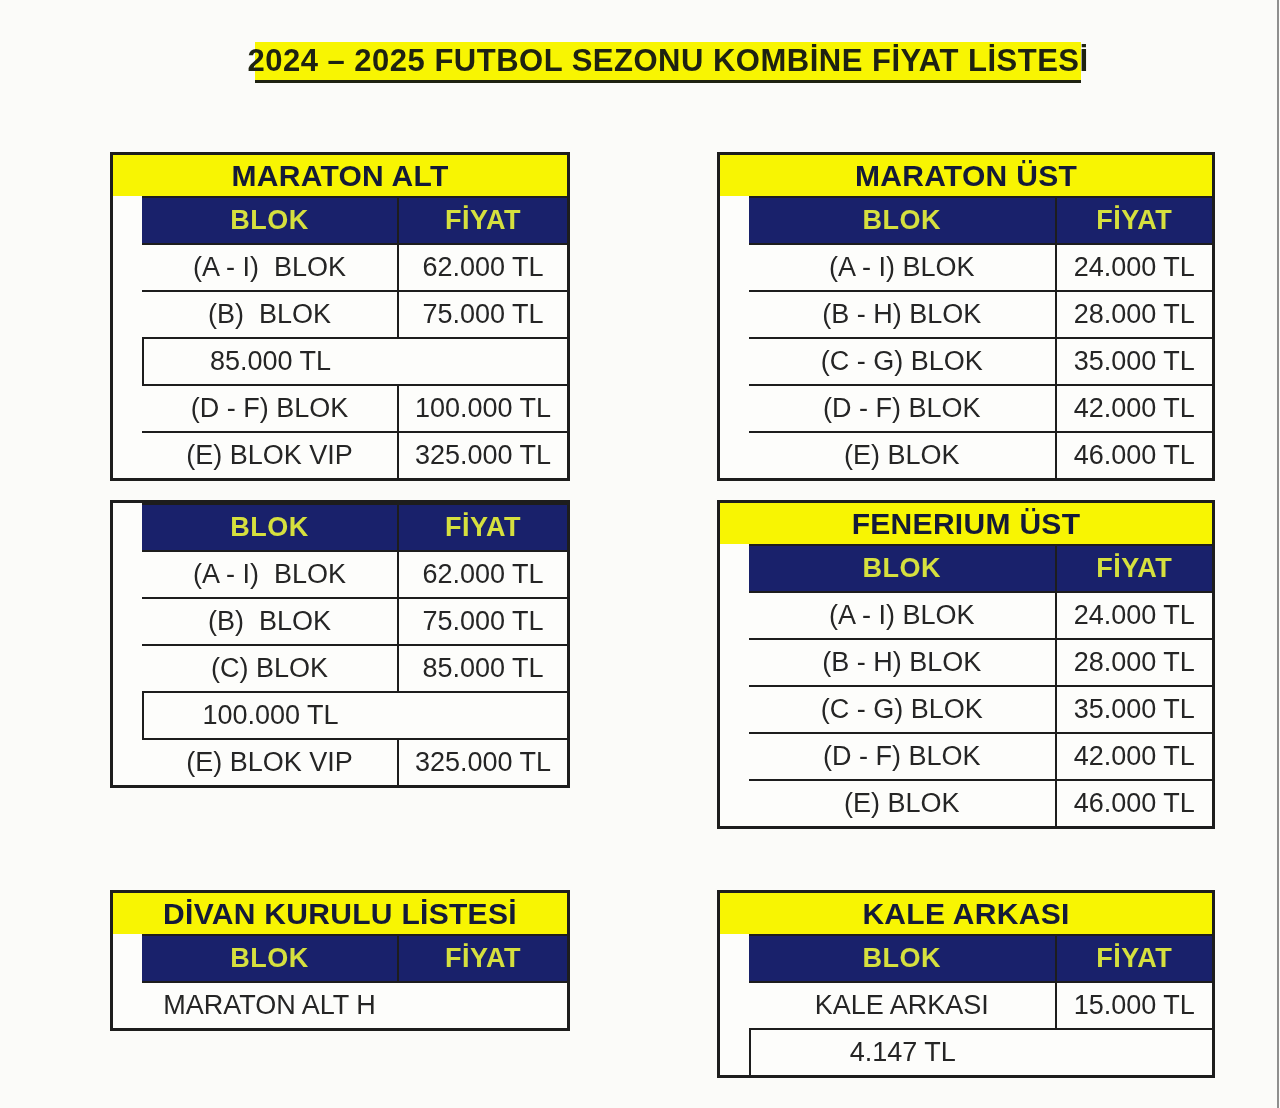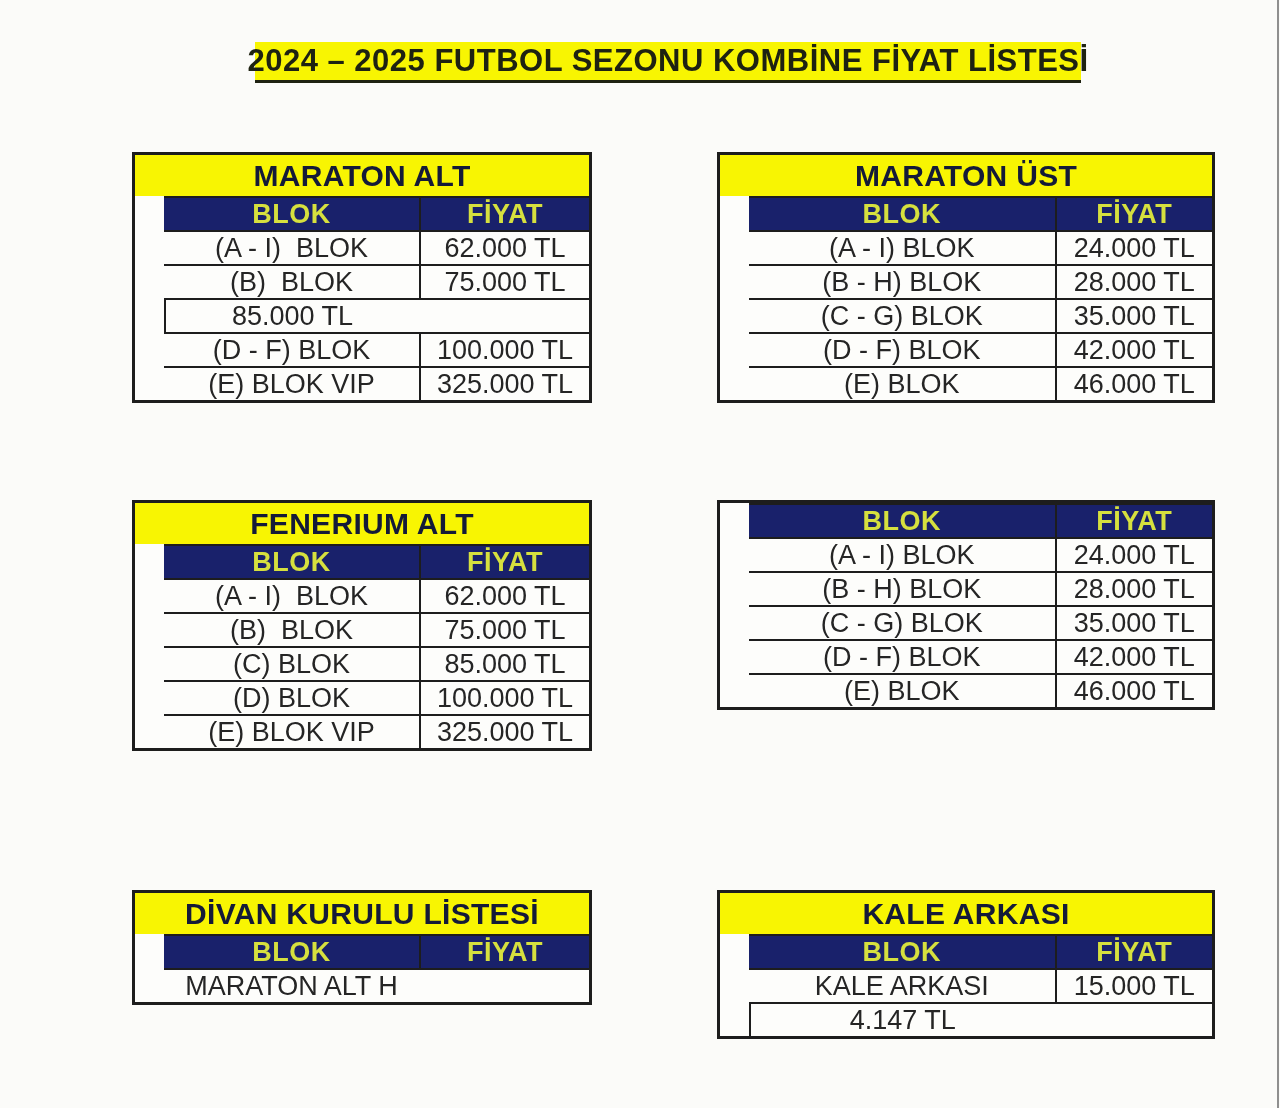--- a/index.html
+++ b/index.html
@@ -22,33 +22,33 @@
     white-space: pre;
   }
 
   
   .price-table {
     position: absolute;
     border: 3px solid var(--c-border, #1d1d1d);
     background: var(--c-table_bg, #fdfdfb);
     box-sizing: border-box;
   }
-  .t-left  { left: 132px; width: 460px; }
+  .t-left  { left: 110px; width: 460px; }
   .t-right { left: 717px; width: 498px; }
   .t-title {
     height: 41px;
     background: var(--c-yellow, #f8f502);
     color: var(--c-title_text, #141a38);
     font-size: 30px; font-weight: bold; letter-spacing: 0.3px;
     display: flex; align-items: center; justify-content: center;
     white-space: pre;
   }
   .t-head, .t-row {
     display: grid;
-    height: 34px;
+    height: 47px;
     box-sizing: border-box;
     border-top: 2px solid var(--c-border, #1d1d1d);
     margin-left: 29px;
   }
   .t-left  .t-head, .t-left  .t-row { grid-template-columns: 60% 40%; }
   .t-right .t-head, .t-right .t-row { grid-template-columns: 66% 34%; }
   .t-head { background: var(--c-navy, #19216b); }
   .t-hcell {
     color: var(--c-header_text, #d6e03e);
     font-size: 27px; font-weight: bold; letter-spacing: 0.5px;
@@ -125,48 +125,47 @@
       <div class="t-cell">(D - F) BLOK</div>
       <div class="t-cell col-price">42.000 TL</div>
     </div>
     <div class="t-row">
       <div class="t-cell">(E) BLOK</div>
       <div class="t-cell col-price">46.000 TL</div>
     </div>
   </div>
 
   <div class="price-table t-left" style="top:500px">
-    <div class="t-title">FENERIUM ALT</div>
     <div class="t-head">
       <div class="t-hcell">BLOK</div>
       <div class="t-hcell col-price">FİYAT</div>
     </div>
     <div class="t-row">
       <div class="t-cell">(A - I)  BLOK</div>
       <div class="t-cell col-price">62.000 TL</div>
     </div>
     <div class="t-row">
       <div class="t-cell">(B)  BLOK</div>
       <div class="t-cell col-price">75.000 TL</div>
     </div>
     <div class="t-row">
       <div class="t-cell">(C) BLOK</div>
       <div class="t-cell col-price">85.000 TL</div>
     </div>
     <div class="t-row">
-      <div class="t-cell">(D) BLOK</div>
       <div class="t-cell col-price">100.000 TL</div>
     </div>
     <div class="t-row">
       <div class="t-cell">(E) BLOK VIP</div>
       <div class="t-cell col-price">325.000 TL</div>
     </div>
   </div>
 
   <div class="price-table t-right" style="top:500px">
+    <div class="t-title">FENERIUM ÜST</div>
     <div class="t-head">
       <div class="t-hcell">BLOK</div>
       <div class="t-hcell col-price">FİYAT</div>
     </div>
     <div class="t-row">
       <div class="t-cell">(A - I) BLOK</div>
       <div class="t-cell col-price">24.000 TL</div>
     </div>
     <div class="t-row">
       <div class="t-cell">(B - H) BLOK</div>

